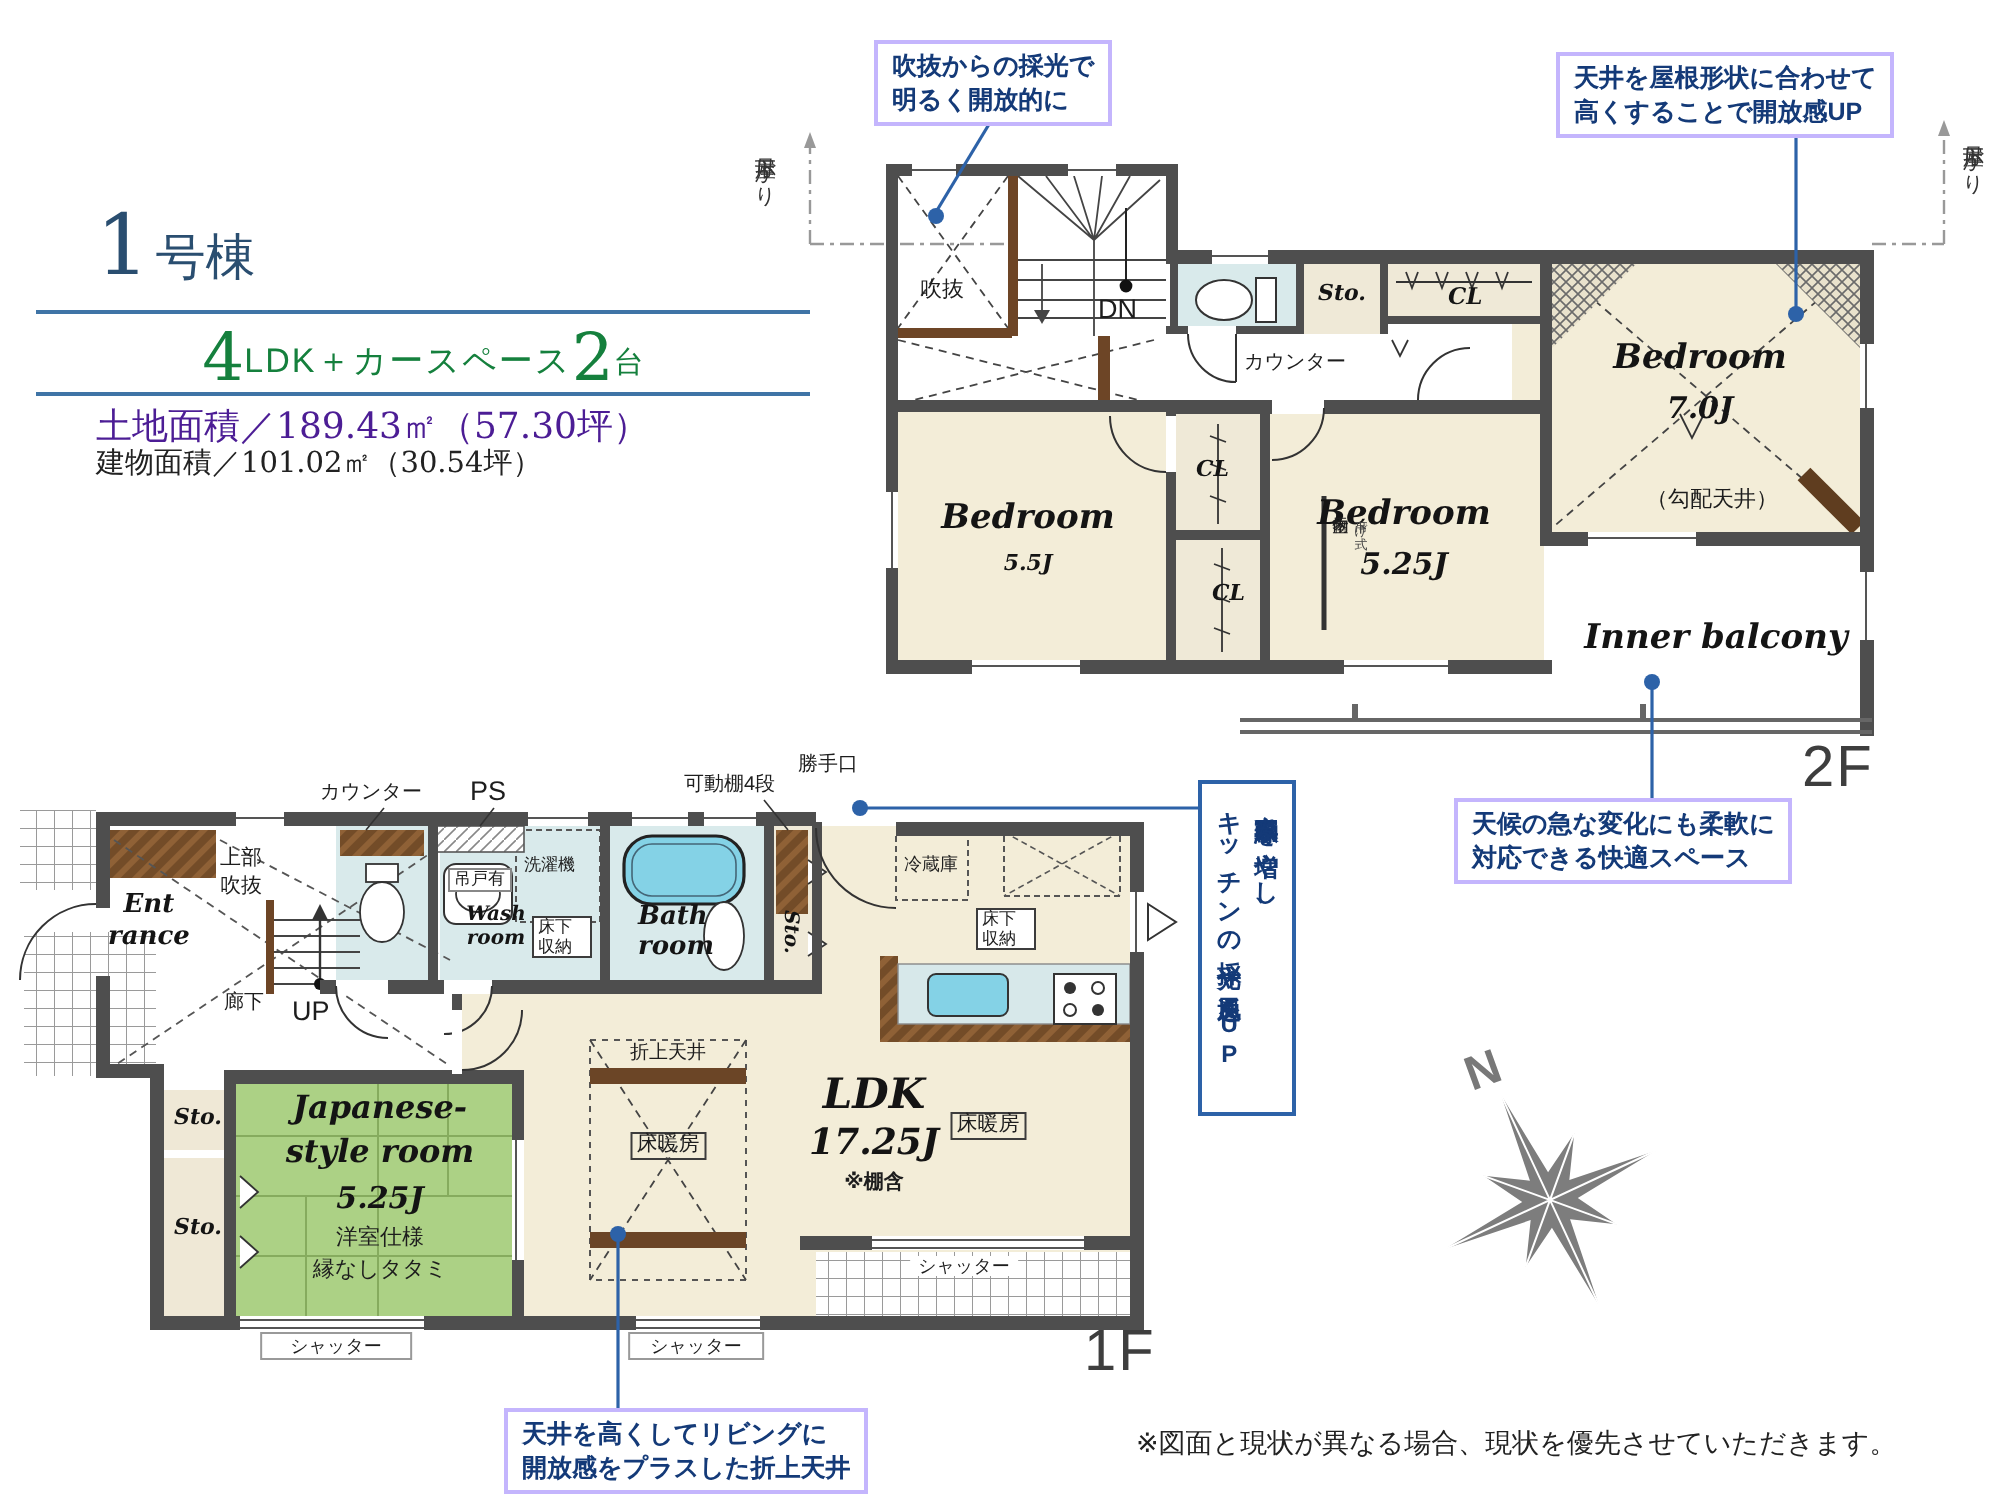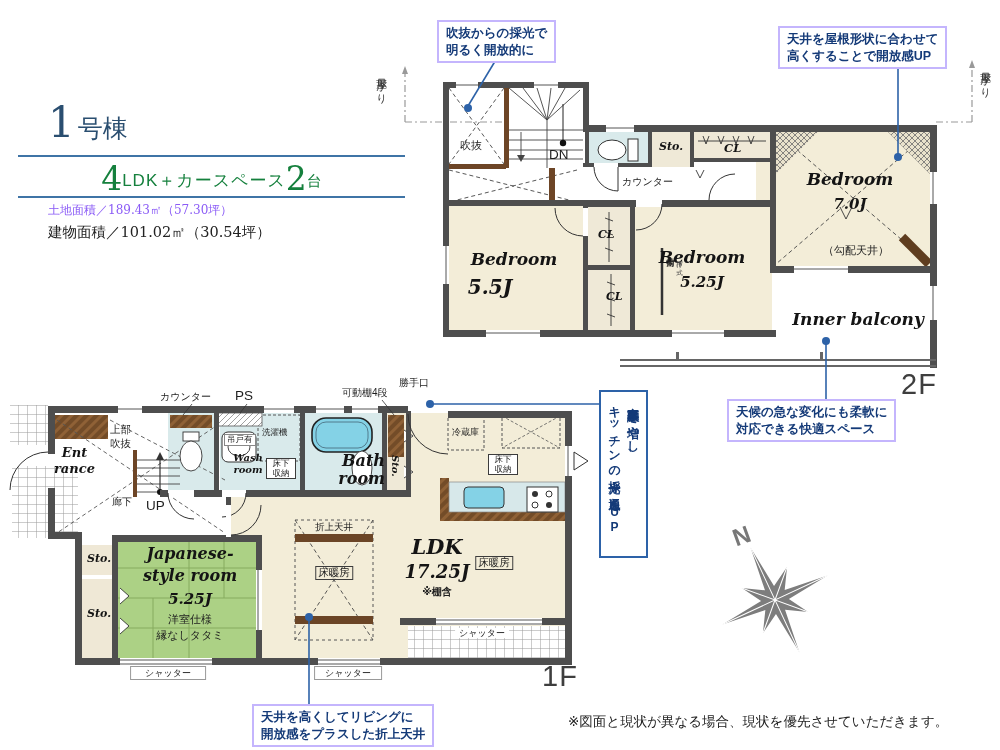--- a/index.html
+++ b/index.html
@@ -5,21 +5,21 @@
   html,body{margin:0;padding:0;background:#fff}
   #stage{position:relative;width:1000px;height:750px;background:#fff;overflow:hidden;
          font-family:"Liberation Sans","DejaVu Sans",sans-serif}
   .abs{position:absolute}
   .lbl{position:absolute;color:#1d1d1d;white-space:nowrap;line-height:1.15;
        font-family:"Liberation Sans","DejaVu Sans",sans-serif}
   .rm{font-family:"DejaVu Serif","Liberation Serif",serif;font-style:italic;font-weight:bold;color:#141414}
   .cx{transform:translateX(-50%)}
   .v{writing-mode:vertical-rl;text-orientation:upright;letter-spacing:1px}
   .vrot{writing-mode:vertical-rl}
-  .box{border:1px solid #3c3c3c;background:#fff;padding:0 2px;text-align:center;line-height:1.12}
+  .box{border:1px solid #3c3c3c;background:#fff;padding:0 2px;text-align:left;line-height:1.12}
   .callout{position:absolute;border:2px solid #c4b5fd;background:#fff;color:#143a78;font-weight:bold;
            font-size:12.5px;line-height:1.32;padding:3px 7px;white-space:nowrap;z-index:5;
            font-family:"Liberation Sans","DejaVu Sans",sans-serif}
   .callout-v{position:absolute;border:2px solid #2d62a8;background:#fff;color:#143a78;font-weight:bold;
            font-size:12px;padding:6px 4px;z-index:5;writing-mode:vertical-rl;text-orientation:upright;
            line-height:1.55;letter-spacing:1px;font-family:"Liberation Sans","DejaVu Sans",sans-serif}
   .ftag{font-size:29px;color:#3e3e3e;letter-spacing:1px}
   .rule{position:absolute;height:2px;background:#3f74a6}
 </style>
 </head>
@@ -328,21 +328,21 @@
 </svg>
 
 <div class="abs" style="left:48px;top:98px">
   <span style="font-family:'DejaVu Serif',serif;font-size:42px;color:#2a4e70">1</span><span style="font-size:25px;color:#2a4e70;margin-left:3px">号棟</span>
 </div>
 <div class="rule" style="left:18px;top:155px;width:387px"></div>
 <div class="abs" style="left:18px;top:159px;width:387px;text-align:center;color:#15803d;white-space:nowrap">
   <span style="font-family:'DejaVu Serif',serif;font-size:33px">4</span><span style="font-size:17px;letter-spacing:1px;vertical-align:4px">LDK＋カースペース</span><span style="font-family:'DejaVu Serif',serif;font-size:33px">2</span><span style="font-size:15px;vertical-align:4px">台</span>
 </div>
 <div class="rule" style="left:18px;top:196px;width:387px"></div>
-<div class="lbl" style="left:48px;top:204px;font-size:12px;color:#8b5cf6;font-family:'DejaVu Serif','Liberation Serif',serif">土地面積／189.43㎡（57.30坪）</div>
+<div class="lbl" style="left:48px;top:204px;font-size:18px;color:#4c1d95;font-family:'DejaVu Serif','Liberation Serif',serif">土地面積／189.43㎡（57.30坪）</div>
 <div class="lbl" style="left:48px;top:224px;font-size:14.5px;color:#222;font-family:'DejaVu Serif','Liberation Serif',serif">建物面積／101.02㎡（30.54坪）</div>
 
 <div class="callout" style="left:437px;top:20px">
   <div>吹抜からの採光で</div>
   <div>明るく開放的に</div>
 </div>
 <div class="callout" style="left:778px;top:26px">
   <div>天井を屋根形状に合わせて</div>
   <div>高くすることで開放感UP</div>
 </div>
@@ -362,38 +362,38 @@
 <div class="lbl v" style="left:376px;top:70px;font-size:10.5px;color:#333">母屋下がり</div>
 <div class="lbl v" style="left:980px;top:64px;font-size:10.5px;color:#333">母屋下がり</div>
 <div class="lbl" style="left:460px;top:139px;font-size:11px">吹抜</div>
 <div class="lbl" style="left:549px;top:147px;font-size:13.5px">DN</div>
 <div class="lbl" style="left:622px;top:176px;font-size:10px">カウンター</div>
 <div class="lbl rm" style="left:659px;top:141px;font-size:11px">Sto.</div>
 <div class="lbl rm" style="left:724px;top:142px;font-size:11.5px">CL</div>
 <div class="lbl rm" style="left:598px;top:229px;font-size:11px">CL</div>
 <div class="lbl rm" style="left:606px;top:291px;font-size:11px">CL</div>
 <div class="lbl rm cx" style="left:514px;top:250px;font-size:17px">Bedroom</div>
-<div class="lbl rm cx" style="left:490px;top:276px;font-size:20px">5.5J</div>
+<div class="lbl rm cx" style="left:514px;top:276px;font-size:11px">5.5J</div>
 <div class="lbl rm cx" style="left:702px;top:248px;font-size:17px">Bedroom</div>
 <div class="lbl rm cx" style="left:702px;top:274px;font-size:15px">5.25J</div>
 <div class="lbl rm cx" style="left:850px;top:170px;font-size:17px">Bedroom</div>
 <div class="lbl rm cx" style="left:850px;top:196px;font-size:15px">7.0J</div>
 <div class="lbl cx" style="left:856px;top:244px;font-size:11px">（勾配天井）</div>
 <div class="lbl v" style="left:665px;top:252px;font-size:8px;letter-spacing:0">室内物干</div>
 <div class="lbl v" style="left:676px;top:256px;font-size:6.5px;letter-spacing:0;color:#444">吊下げ式</div>
 <div class="lbl rm cx" style="left:858px;top:310px;font-size:17px">Inner balcony</div>
 <div class="lbl ftag" style="left:901px;top:368px">2F</div>
 
 <div class="lbl" style="left:160px;top:391px;font-size:10px">カウンター</div>
 <div class="lbl" style="left:235px;top:388px;font-size:13.5px">PS</div>
 <div class="lbl box" style="left:224px;top:434px;font-size:8.5px;border-color:#888">吊戸有</div>
 <div class="lbl" style="left:262px;top:428px;font-size:8.5px">洗濯機</div>
 <div class="lbl rm" style="left:222px;top:452px;width:52px;font-size:10px;text-align:center;white-space:normal">Wash room</div>
 <div class="lbl box" style="left:266px;top:458px;width:24px;font-size:8.5px;white-space:normal">床下収納</div>
-<div class="lbl rm" style="left:329px;top:452px;width:56px;font-size:16px;text-align:right;white-space:normal">Bath room</div>
+<div class="lbl rm" style="left:319px;top:452px;width:56px;font-size:13px;text-align:left;white-space:normal">Bath room</div>
 <div class="lbl rm vrot" style="left:389px;top:455px;font-size:10px">Sto.</div>
 <div class="lbl" style="left:342px;top:387px;font-size:10px">可動棚4段</div>
 <div class="lbl" style="left:399px;top:377px;font-size:10px">勝手口</div>
 <div class="lbl" style="left:452px;top:427px;font-size:9px">冷蔵庫</div>
 <div class="lbl box" style="left:488px;top:454px;width:24px;font-size:8.5px;white-space:normal">床下収納</div>
 <div class="lbl rm cx" style="left:437px;top:535px;font-size:21px">LDK</div>
 <div class="lbl rm cx" style="left:437px;top:562px;font-size:18px">17.25J</div>
 <div class="lbl cx" style="left:437px;top:586px;font-size:10px;font-weight:bold">※棚含</div>
 <div class="lbl box cx" style="left:334px;top:566px;font-size:10.5px;background:transparent">床暖房</div>
 <div class="lbl box cx" style="left:494px;top:556px;font-size:10.5px;background:transparent">床暖房</div>

